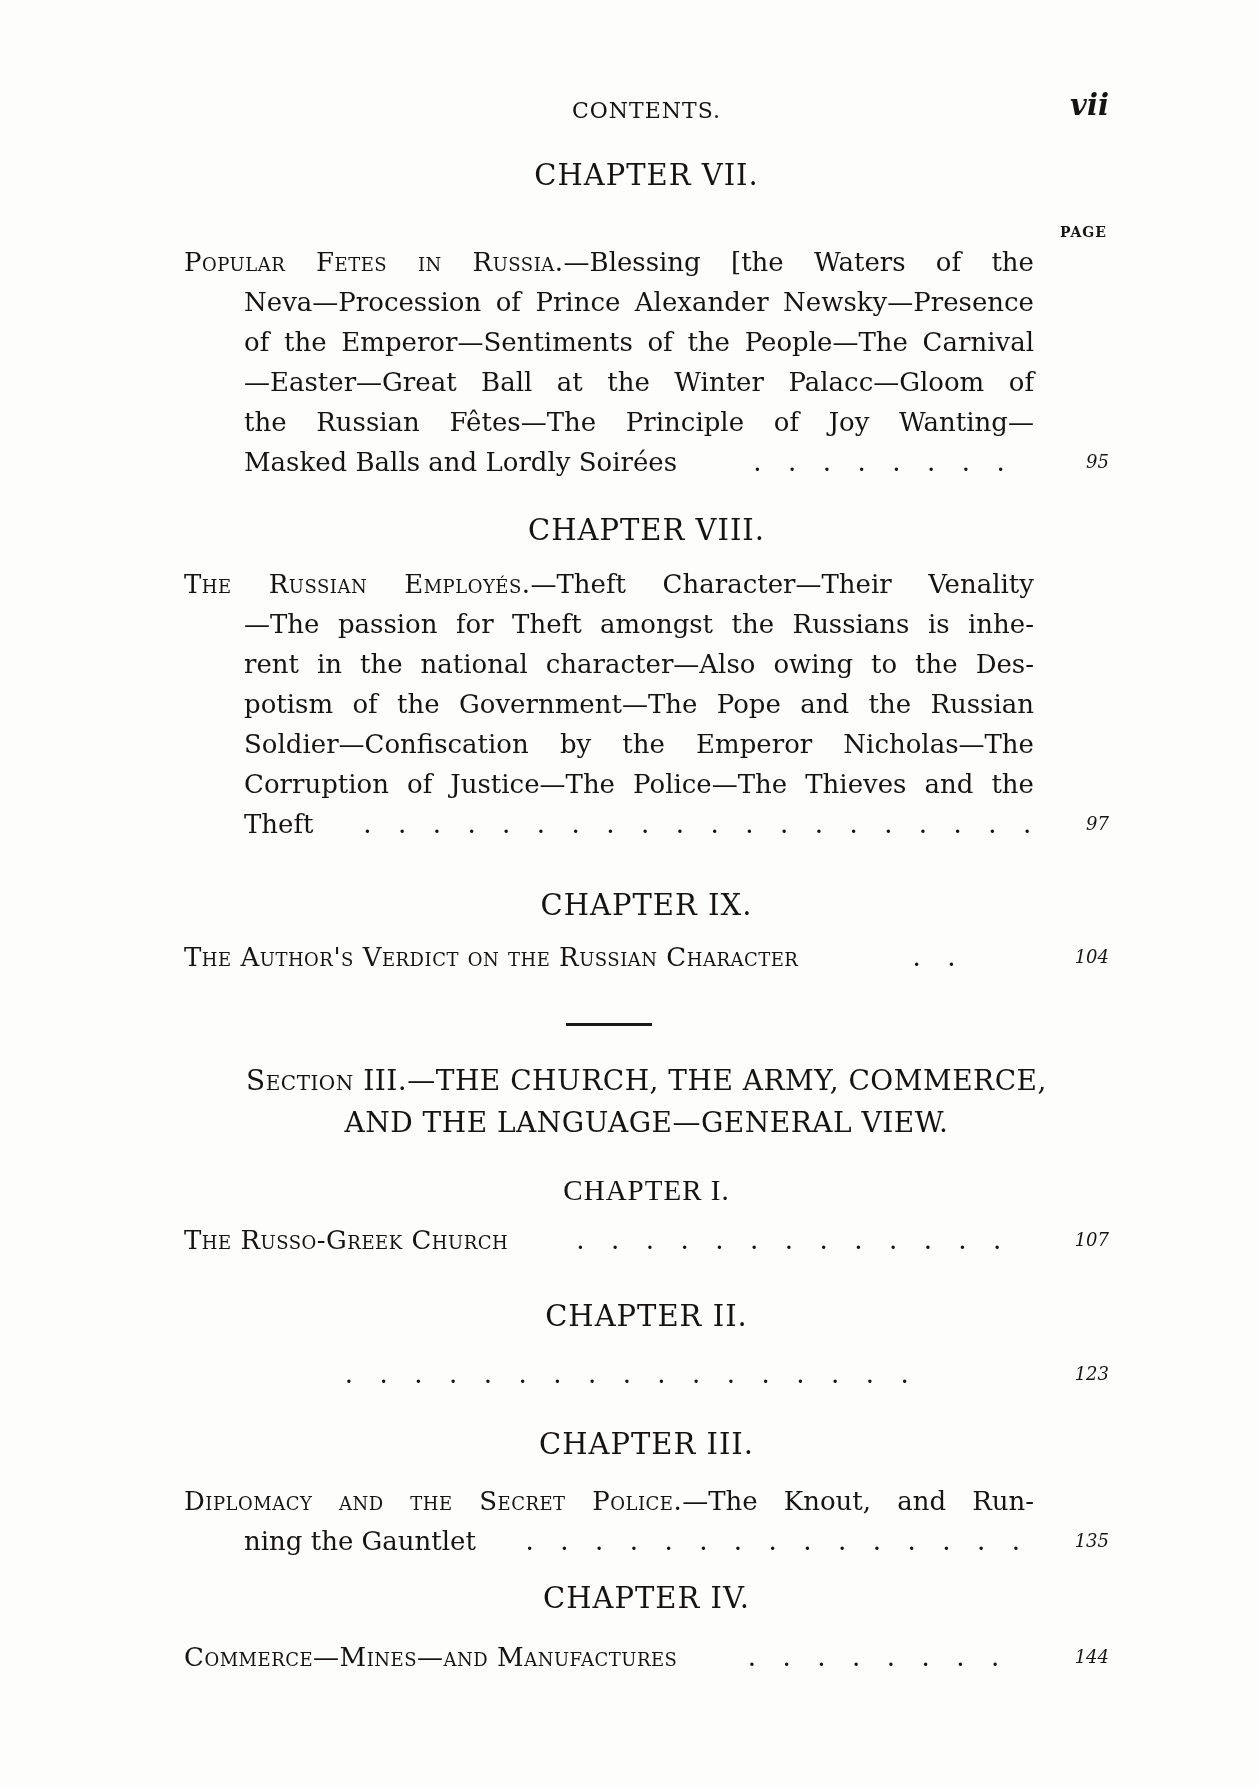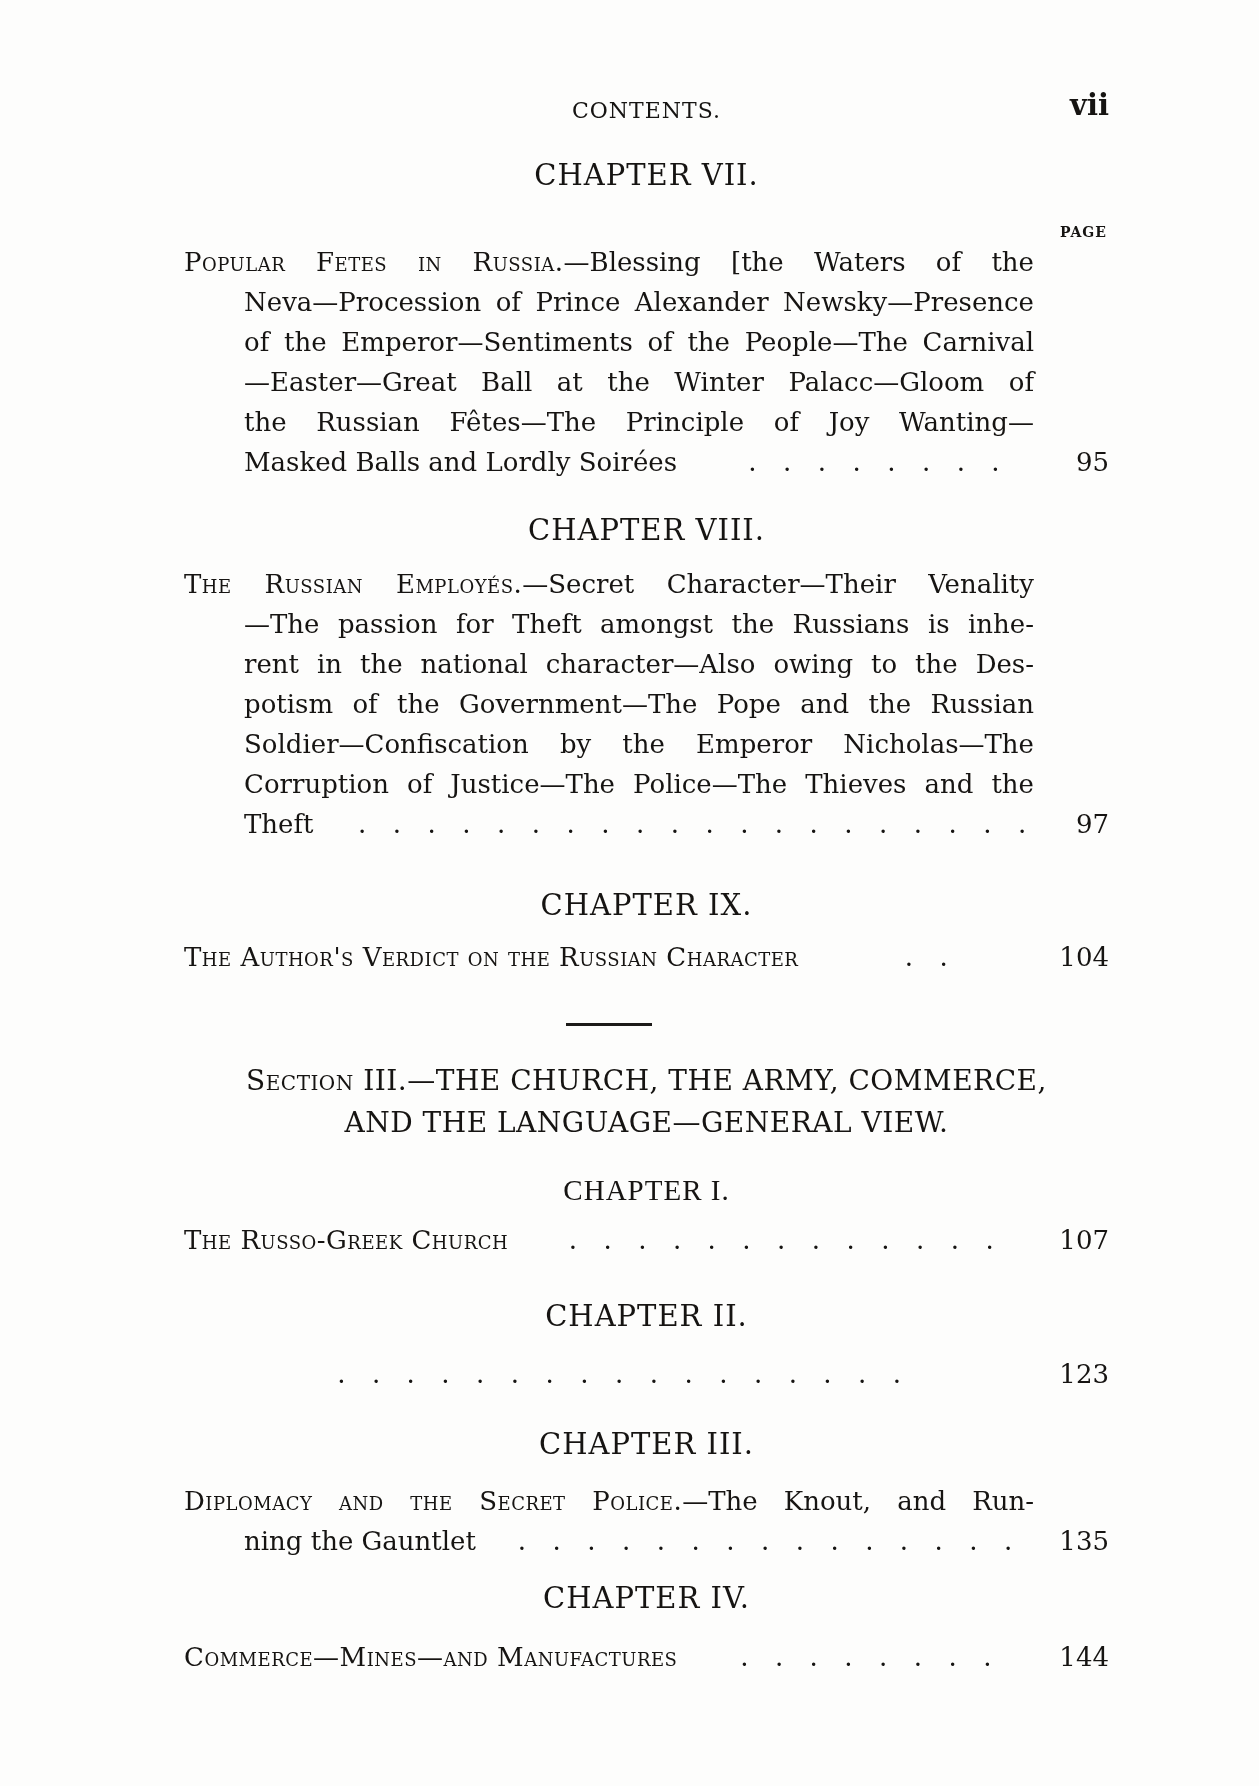--- a/index.html
+++ b/index.html
@@ -17,21 +17,21 @@
   
   .header-row{
     position:relative;height:30px;margin-top:96px;
     font-size:22px;
   }
   .running-title{
     text-align:center;letter-spacing:1px;line-height:30px;
   }
   .folio{
     position:absolute;right:0;top:-6px;
-    font-size:29px;font-weight:bold;line-height:30px;
+    font-size:29px;font-weight:bold;line-height:30px;font-style:italic;
   }
   .page-label{
     position:absolute;right:2px;top:224px;
     font-size:14px;font-weight:bold;letter-spacing:1px;line-height:16px;text-align:right;
   }
   
   .chapter-heading{
     text-align:center;font-size:29px;line-height:30px;letter-spacing:1px;
   }
   .mt-ch7{margin-top:34px;}
@@ -61,21 +61,21 @@
   .indent{margin-left:60px;}
   .smallcaps{font-variant:small-caps;letter-spacing:0.5px;}
   
   .leader-row{
     display:flex;align-items:center;line-height:40px;font-size:26px;
   }
   .dots{
     flex:1;overflow:hidden;white-space:nowrap;text-align:center;
     letter-spacing:0.35em;margin:0 14px 0 18px;
   }
-  .page-ref{font-size:26px;}
+  .page-ref{font-size:18px;font-style:italic;}
   
   .divider{
     width:86px;height:0;border-top:3px solid #1c1a18;
     margin-left:auto;margin-right:auto;
   }
   .divider-wrap{width:100%;padding-right:75px;box-sizing:border-box;}
   
   .section-heading{
     text-align:center;font-size:28px;line-height:42px;letter-spacing:0.5px;
   }
@@ -100,21 +100,21 @@
     <div class="line indent">the Russian Fêtes—The Principle of Joy Wanting—</div>
     <div class="leader-row indent">
       <span>Masked Balls and Lordly Soirées</span>
       <span class="dots">. . . . . . . .</span>
       <span class="page-ref">95</span>
     </div>
   </div>
 
   <div class="chapter-heading mt-ch8">CHAPTER VIII.</div>
   <div class="entry mt-entry2">
-    <div class="line"><span class="smallcaps">The Russian Employés.</span><span>—Secret Character—Their Venality</span></div>
+    <div class="line"><span class="smallcaps">The Russian Employés.</span><span>—Theft Character—Their Venality</span></div>
     <div class="line indent">—The passion for Theft amongst the Russians is inhe-</div>
     <div class="line indent">rent in the national character—Also owing to the Des-</div>
     <div class="line indent">potism of the Government—The Pope and the Russian</div>
     <div class="line indent">Soldier—Confiscation by the Emperor Nicholas—The</div>
     <div class="line indent">Corruption of Justice—The Police—The Thieves and the</div>
     <div class="leader-row indent">
       <span>Theft</span>
       <span class="dots">. . . . . . . . . . . . . . . . . . . .</span>
       <span class="page-ref">97</span>
     </div>

